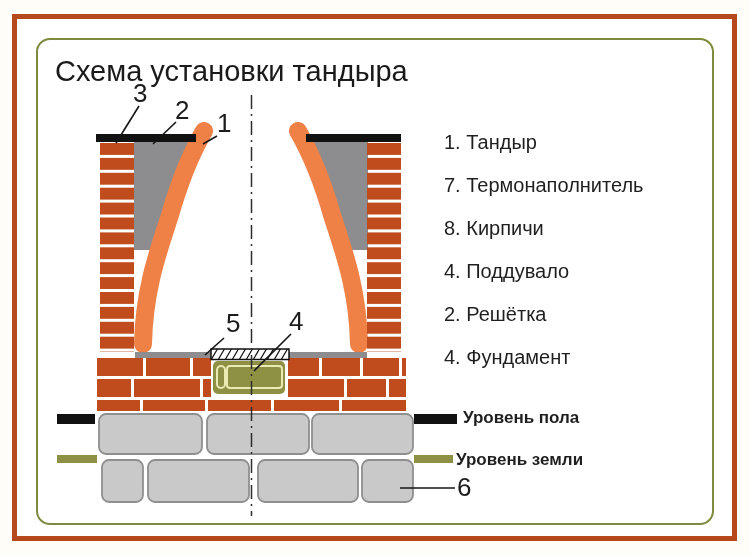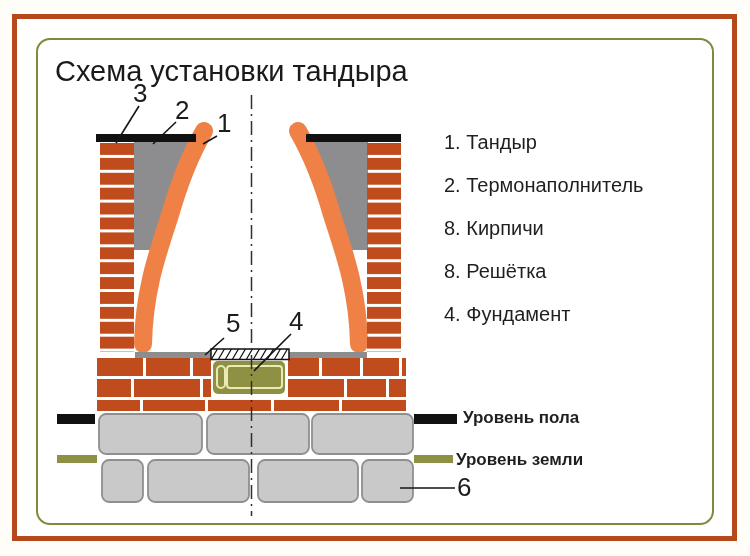--- a/index.html
+++ b/index.html
@@ -157,20 +157,21 @@
 
 <div class="callout" style="left:133px;top:80px;">3</div>
 <div class="callout" style="left:175px;top:97px;">2</div>
 <div class="callout" style="left:217px;top:110px;">1</div>
 <div class="callout" style="left:226px;top:310px;">5</div>
 <div class="callout" style="left:289px;top:308px;">4</div>
 <div class="callout" style="left:457px;top:474px;">6</div>
 
 <div class="legend">
   <div class="legend-item">1. Тандыр</div>
-  <div class="legend-item">2. Термонаполнитель</div>
+  <div class="legend-item">7. Термонаполнитель</div>
   <div class="legend-item">8. Кирпичи</div>
-  <div class="legend-item">8. Решётка</div>
+  <div class="legend-item">4. Поддувало</div>
+  <div class="legend-item">2. Решётка</div>
   <div class="legend-item">4. Фундамент</div>
 </div>
 
 <div class="level-label lvl-floor">Уровень пола</div>
 <div class="level-label lvl-ground">Уровень земли</div>
 
 </body></html>

